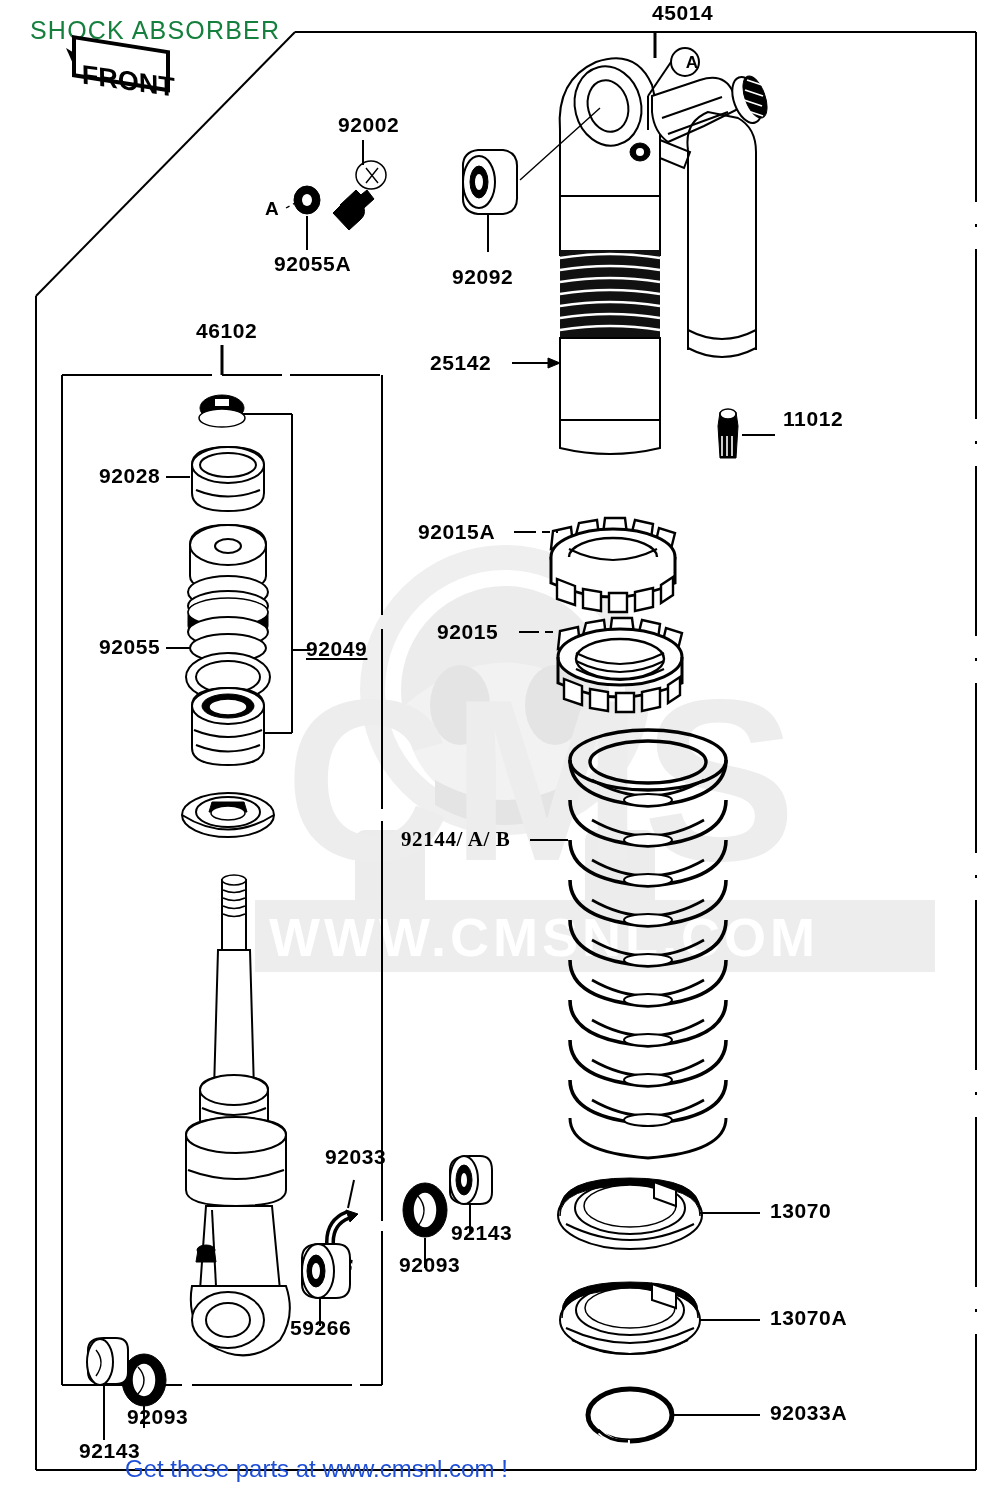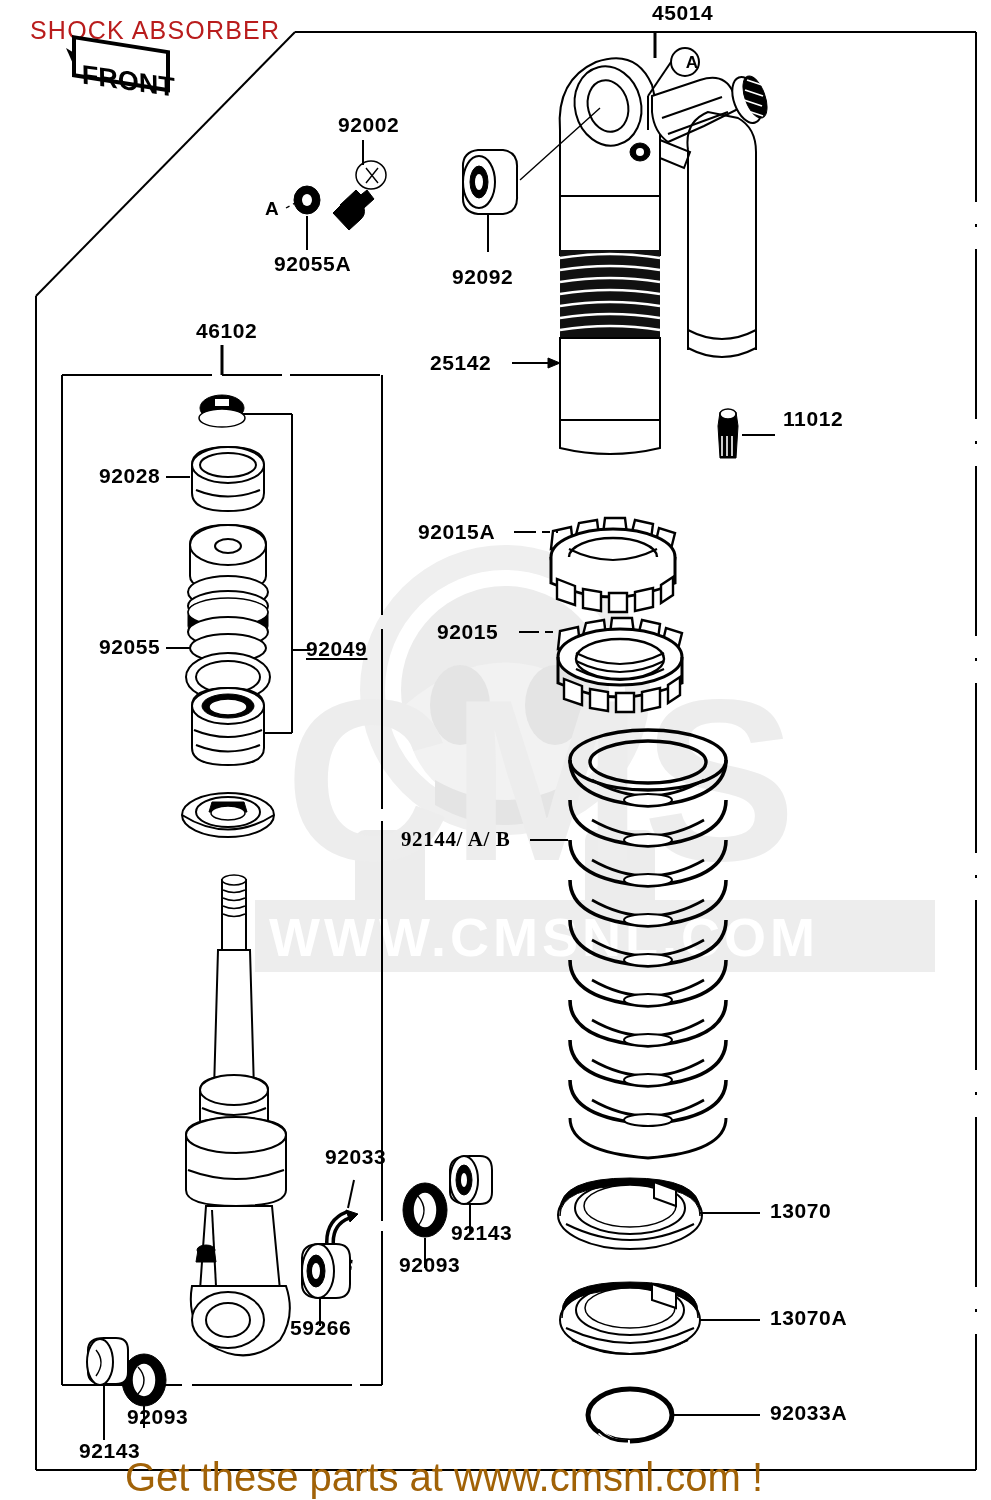--- a/index.html
+++ b/index.html
@@ -7,21 +7,21 @@
   body{
     width:991px;height:1500px;position:relative;overflow:hidden;
     font-family:"Liberation Sans", sans-serif;
     -webkit-font-smoothing:antialiased;
   }
   #stage{position:absolute;left:0;top:0;width:991px;height:1500px;}
 
   
   .page-title{
     position:absolute;left:30px;top:16px;
-    font-size:25px;letter-spacing:1.2px;color:#b91c1c;
+    font-size:25px;letter-spacing:1.2px;color:#15803d;
     font-weight:400;white-space:nowrap;
   }
 
   
   .pn{
     position:absolute;
     font-family:"Liberation Sans", sans-serif;
     font-size:21px;font-weight:700;color:#000;
     letter-spacing:0.6px;white-space:nowrap;
     line-height:1;
@@ -30,21 +30,21 @@
   
   .wm{
     position:absolute;left:255px;top:530px;width:680px;height:470px;
     opacity:1;pointer-events:none;
   }
   .wm svg{display:block;}
 
   
   .footer-text{
     position:absolute;left:125px;top:1455px;
-    font-size:40px;color:#a16207;white-space:nowrap;
+    font-size:24px;color:#1d4ed8;white-space:nowrap;
     font-family:"Liberation Sans", sans-serif;font-weight:400;
     letter-spacing:0px;
   }
 
   
   .front-badge{position:absolute;left:60px;top:28px;width:120px;height:80px;}
   .front-badge svg{display:block;}
 
   svg.art{position:absolute;left:0;top:0;overflow:visible;}
   .ln{fill:none;stroke:#000;stroke-width:2;}

